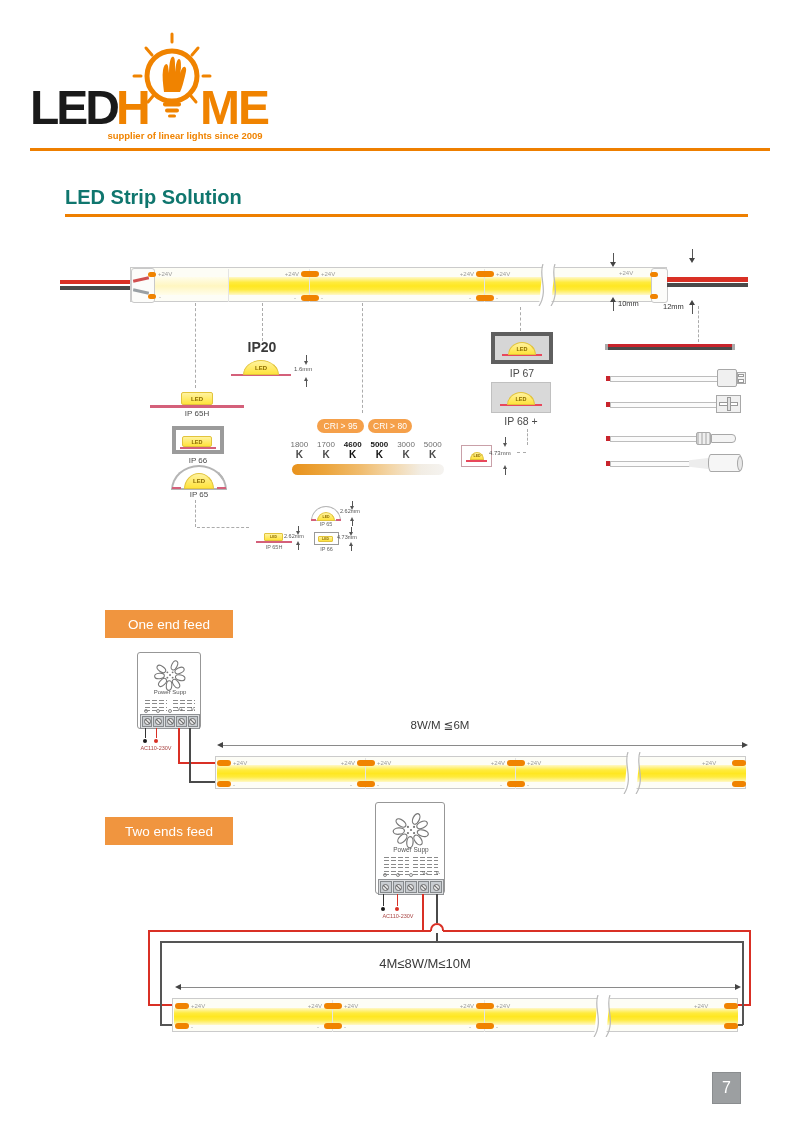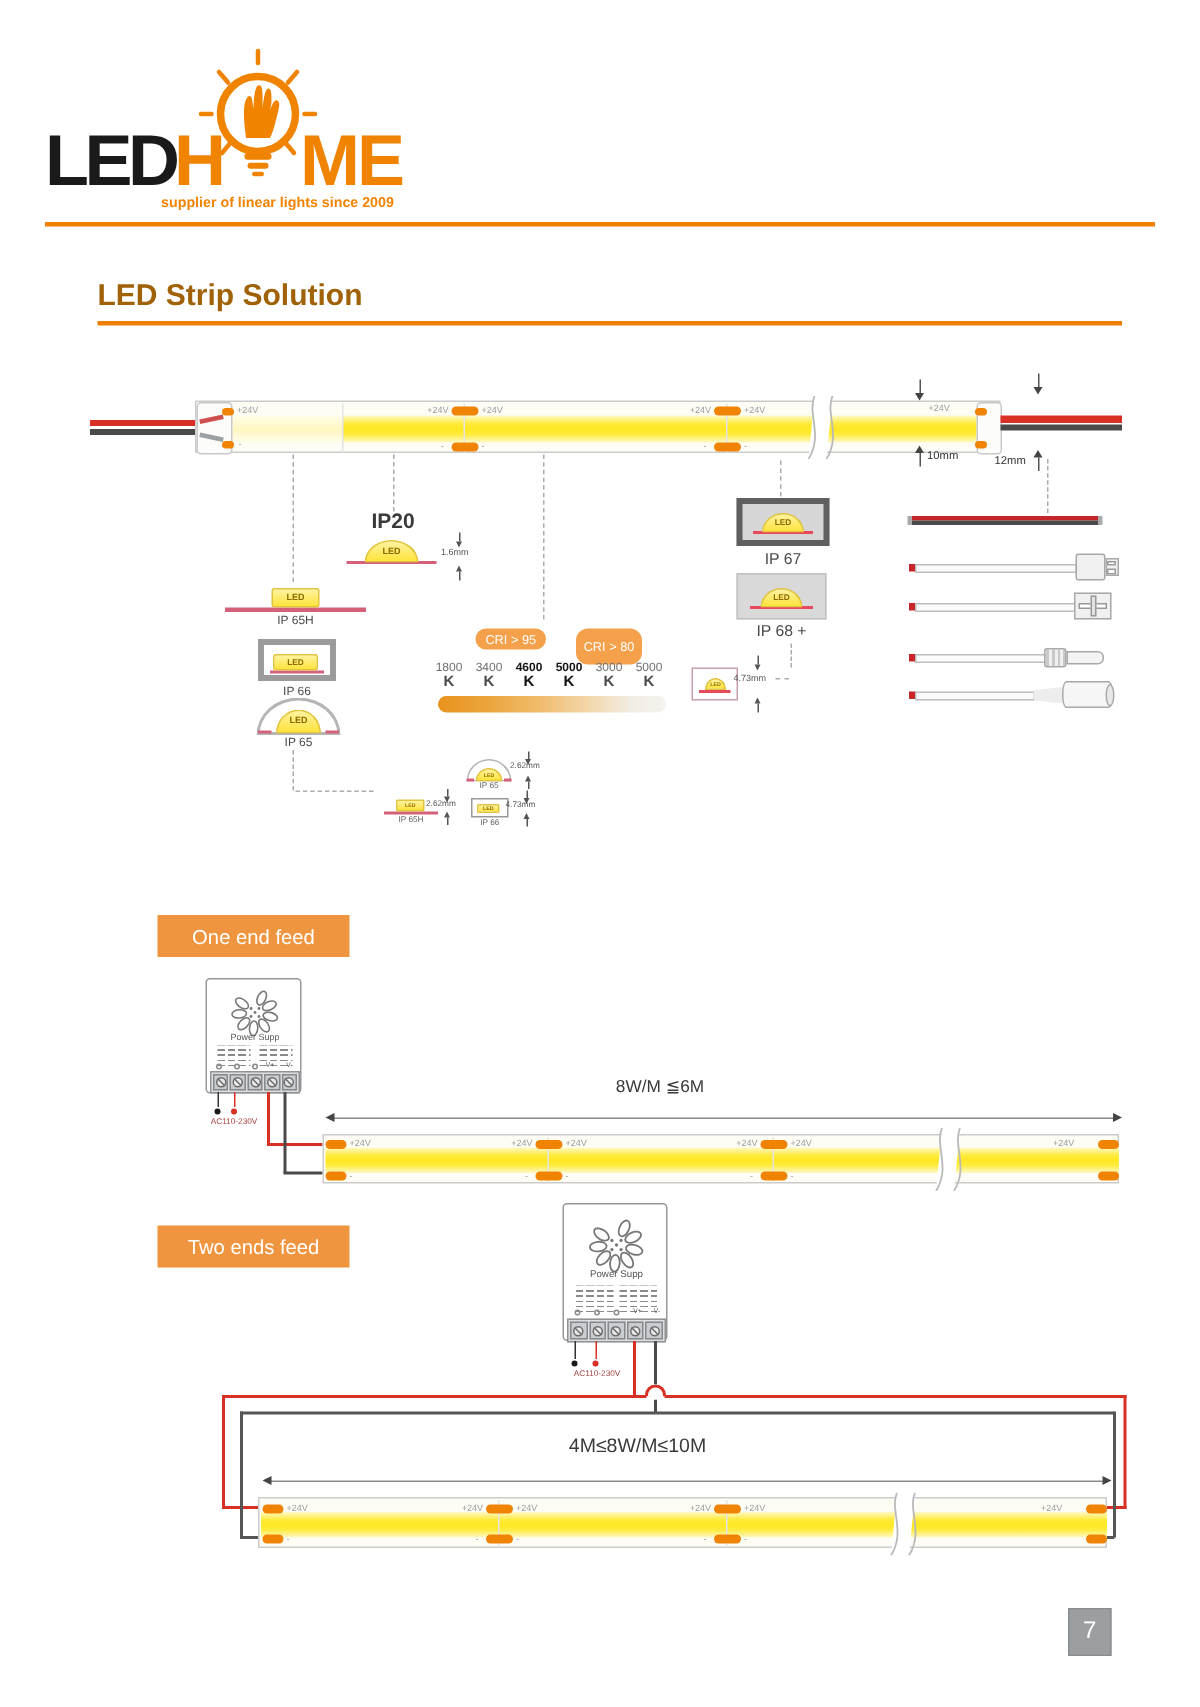--- a/index.html
+++ b/index.html
@@ -2,21 +2,21 @@
 <html><head>
 <meta charset="utf-8">
 <style>
   * { margin:0; padding:0; box-sizing:border-box; }
   body { font-family:"Liberation Sans","DejaVu Sans",sans-serif; background:#fff; }
   .page { position:relative; width:800px; height:1138px; background:#fff; overflow:hidden; }
   .a { position:absolute; }
   .t { position:absolute; line-height:1; white-space:nowrap; }
   .tc { text-align:center; }
   .tr { text-align:right; }
-  .orange { color:#a16207; }
+  .orange { color:#0f766e; }
   .bar { background:#EE7F00; }
   .badge { position:absolute; background:#F5A04A; color:#fff; border-radius:8px;
            display:flex; align-items:center; justify-content:center; font-size:8.5px; }
   .btn { position:absolute; background:#F0953F; color:#fff; display:flex; align-items:center;
          justify-content:center; font-size:13.5px; }
   .strip { position:absolute; background:#FDFDF6; border:1px solid #CBCBCB; }
   .band-b { position:absolute; background:linear-gradient(180deg,#FFF8C8 0%,#FFEB3D 30%,#FFE722 50%,#FFEB3D 70%,#FFF8C8 100%); }
   .band-p { position:absolute; background:linear-gradient(180deg,#FFFDEB,#FFF6C0,#FFFDEB); }
   .conn { position:absolute; background:#FCFCFA; border:1px solid #C9C9C9; border-radius:3px; }
   .pad { position:absolute; background:#F08300; border-radius:3px; }
@@ -214,31 +214,31 @@
   </div>
   <div class="vline" style="left:505px;top:437px;height:6px;"></div>
   <div class="tri-d2" style="left:503px;top:443px;"></div>
   <div class="dimt" style="left:489px;top:450px;">4.73mm</div>
   <div class="tri-u2" style="left:503px;top:465px;"></div>
   <div class="vline" style="left:505px;top:469px;height:6px;"></div>
 
   <div class="badge" style="left:317px;top:419px;width:47px;height:14px;">
     <span>CRI &gt; 95</span>
   </div>
-  <div class="badge" style="left:384px;top:419px;width:44px;height:24px;">
+  <div class="badge" style="left:368px;top:419px;width:44px;height:14px;">
     <span>CRI &gt; 80</span>
   </div>
 
   <div class="a" style="left:286px;top:441px;width:160px;display:flex;">
     <div class="ktick">
       <span class="kn">1800</span>
       <span class="ku">K</span>
     </div>
     <div class="ktick">
-      <span class="kn">3400</span>
+      <span class="kn">1700</span>
       <span class="ku">K</span>
     </div>
     <div class="ktick em">
       <span class="kn">4600</span>
       <span class="ku">K</span>
     </div>
     <div class="ktick em">
       <span class="kn">5000</span>
       <span class="ku">K</span>
     </div>

